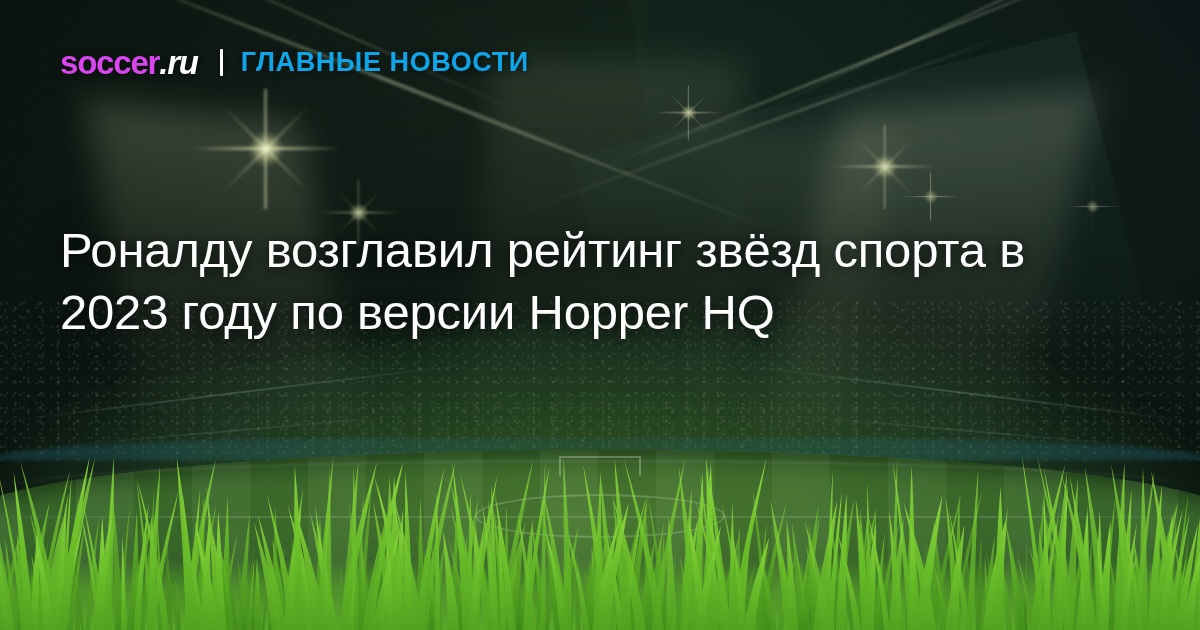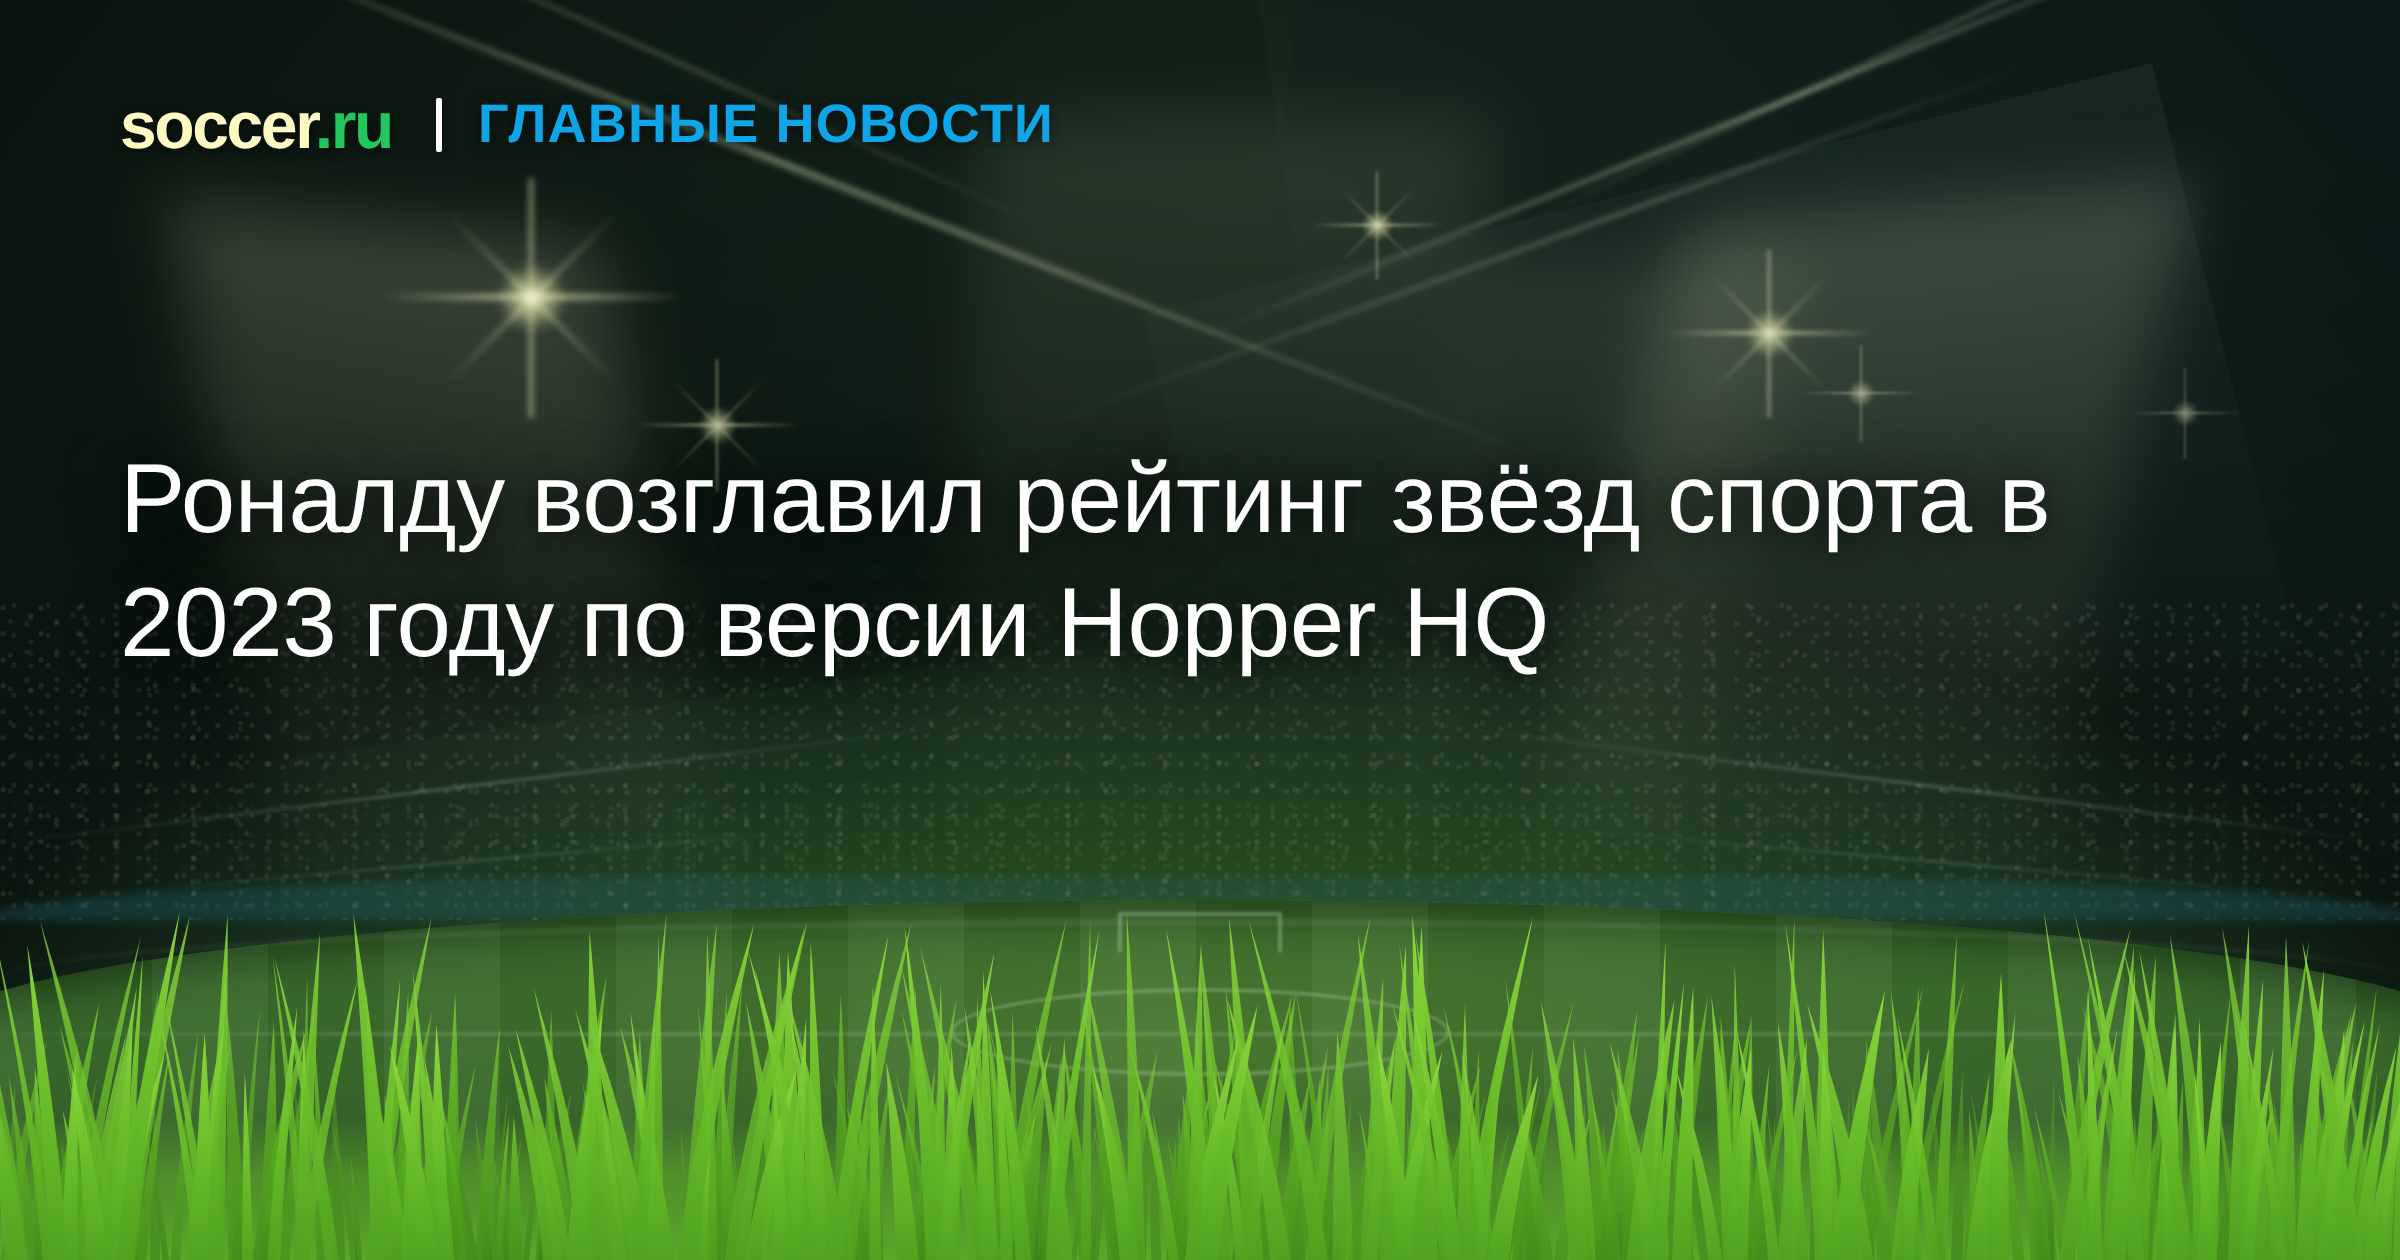--- a/index.html
+++ b/index.html
@@ -191,22 +191,22 @@
   .header {
     position:absolute; left:60px; top:46px;
     display:flex; align-items:center; gap:0;
     z-index:20;
   }
   .logo {
     font-size:33px; font-weight:bold; letter-spacing:-1.2px;
     line-height:1;
     text-shadow:0 1px 6px rgba(0,0,0,.55);
   }
-  .logo .soccer { color:#fef9c3; }
-  .logo .dot-ru  { color:#22c55e; }
+  .logo .soccer { color:#d946ef; }
+  .logo .dot-ru  { color:#ffffff;font-style:italic; }
   .divider {
     width:3px; height:27px;
     background:#ffffff;
     margin:0 18px 0 22px;
     border-radius:1px;
     box-shadow:0 1px 5px rgba(0,0,0,.5);
   }
   .section-title {
     color:#0ea5e9;
     font-size:27px; font-weight:bold;

